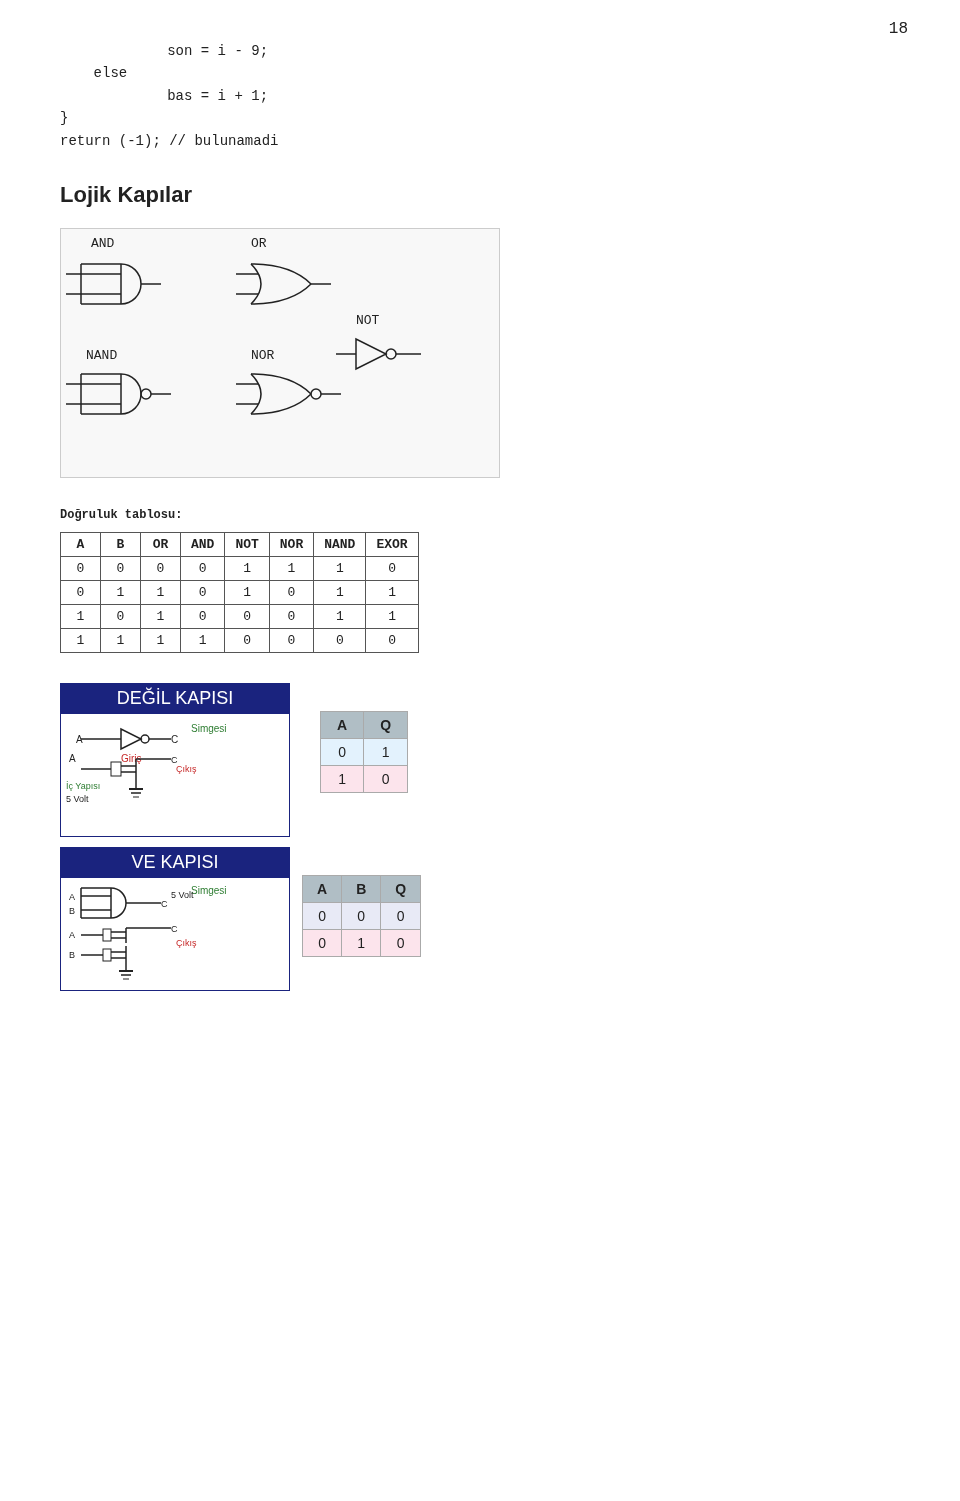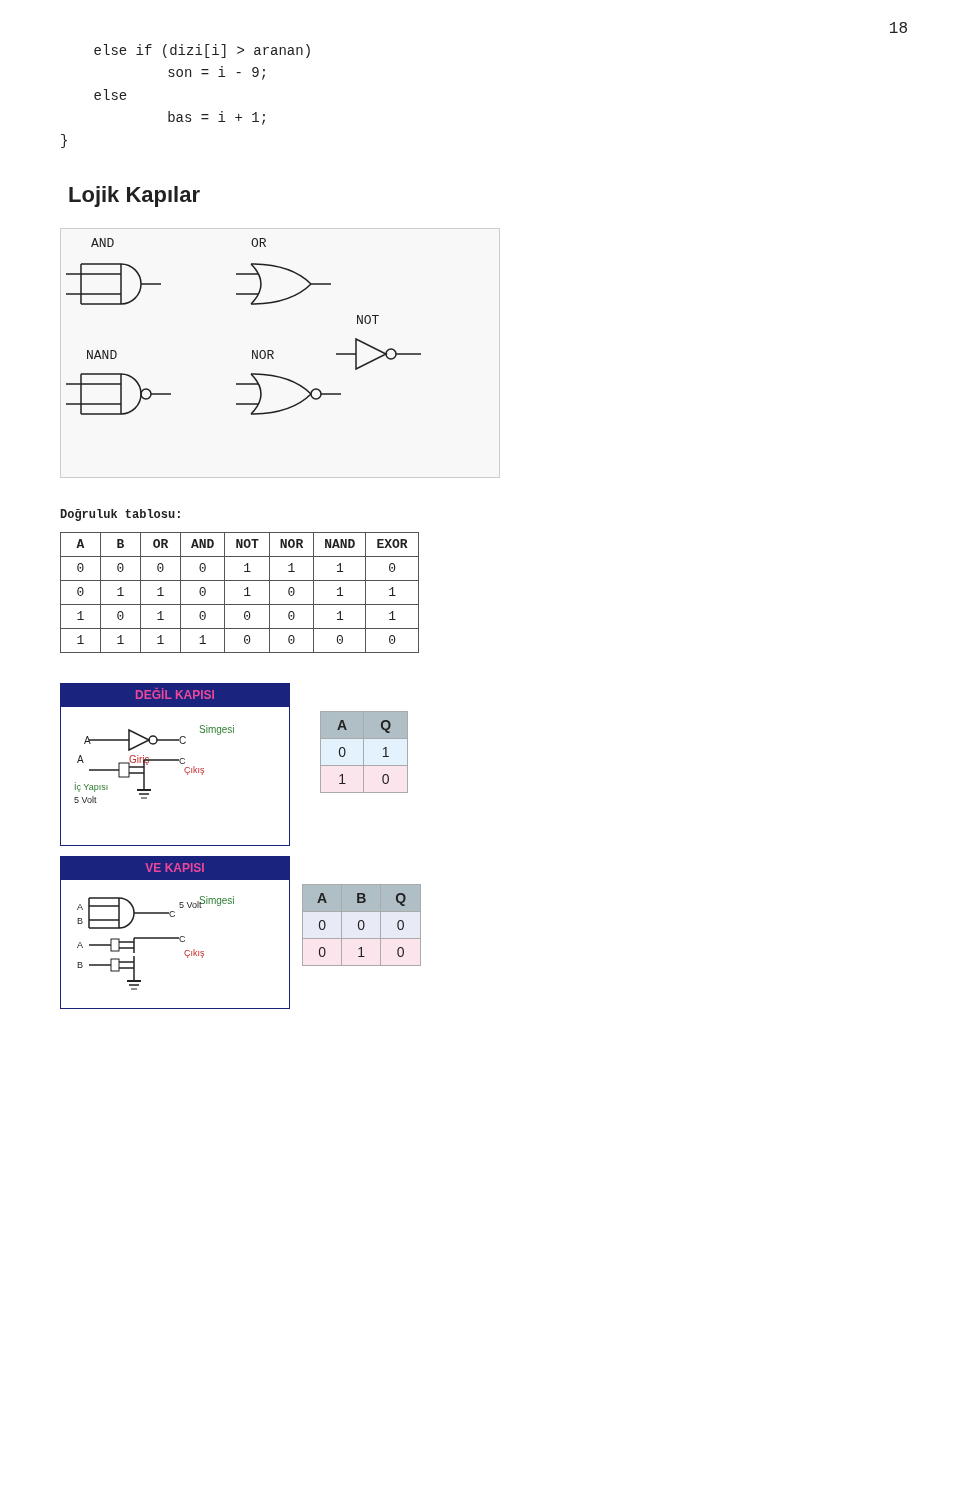--- a/index.html
+++ b/index.html
@@ -28,21 +28,21 @@
       line-height: 1.6;
       margin-bottom: 30px;
     }
     .code-line { white-space: pre; }
     .indent1 { margin-left: 40px; }
 
     .section-title {
       font-family: Arial, sans-serif;
       font-size: 22px;
       font-weight: bold;
-      margin: 30px 0 20px 8px;
+      margin: 30px 0 20px 0;
     }
 
     
     .gates-diagram {
       border: 1px solid #ccc;
       background: #f8f8f8;
       width: 440px;
       height: 250px;
       position: relative;
       margin-bottom: 30px;
@@ -79,33 +79,33 @@
       gap: 20px;
       margin-top: 20px;
     }
 
     .gate-info-box {
       width: 230px;
     }
 
     .gate-box-title {
       background: #1a237e;
-      color: #ec4899;
+      color: #ffffff;
       font-family: Arial, sans-serif;
-      font-size: 12px;
-      font-weight: bold;
+      font-size: 18px;
+      font-weight: normal;
       text-align: center;
       padding: 5px 10px;
     }
 
     .gate-box-content {
       border: 1px solid #1a237e;
       border-top: none;
       background: #fff;
-      padding: 8px;
+      padding: 0;
       font-size: 11px;
       font-family: Arial, sans-serif;
     }
 
     .truth-mini-table {
       border-collapse: collapse;
       font-family: Arial, sans-serif;
       font-size: 14px;
       margin-left: 10px;
     }
@@ -152,25 +152,25 @@
     .ve-kapisi-table .row-pink td {
       background: #fce4ec;
     }
   </style>
 </head>
 <body>
 
 <div class="page-number">18</div>
 
 <div class="code-block">
-  <div class="code-line">    else if (dizi[i] &gt; aranan)</div>
   <div class="code-line indent1">        son = i - 9;</div>
   <div class="code-line">    else</div>
   <div class="code-line indent1">        bas = i + 1;</div>
   <div class="code-line">}</div>
+  <div class="code-line">return (-1); // bulunamadi</div>
 </div>
 
 <div class="section-title">Lojik Kapılar</div>
 
 <div class="gates-diagram">
   <svg class="gates-svg" viewBox="0 0 440 250" xmlns="http://www.w3.org/2000/svg">
 
     <text x="30" y="18" font-family="Courier New" font-size="13" fill="#222">AND</text>
 
     <line x1="20" y1="45" x2="60" y2="45" stroke="#222" stroke-width="1.5"></line>

